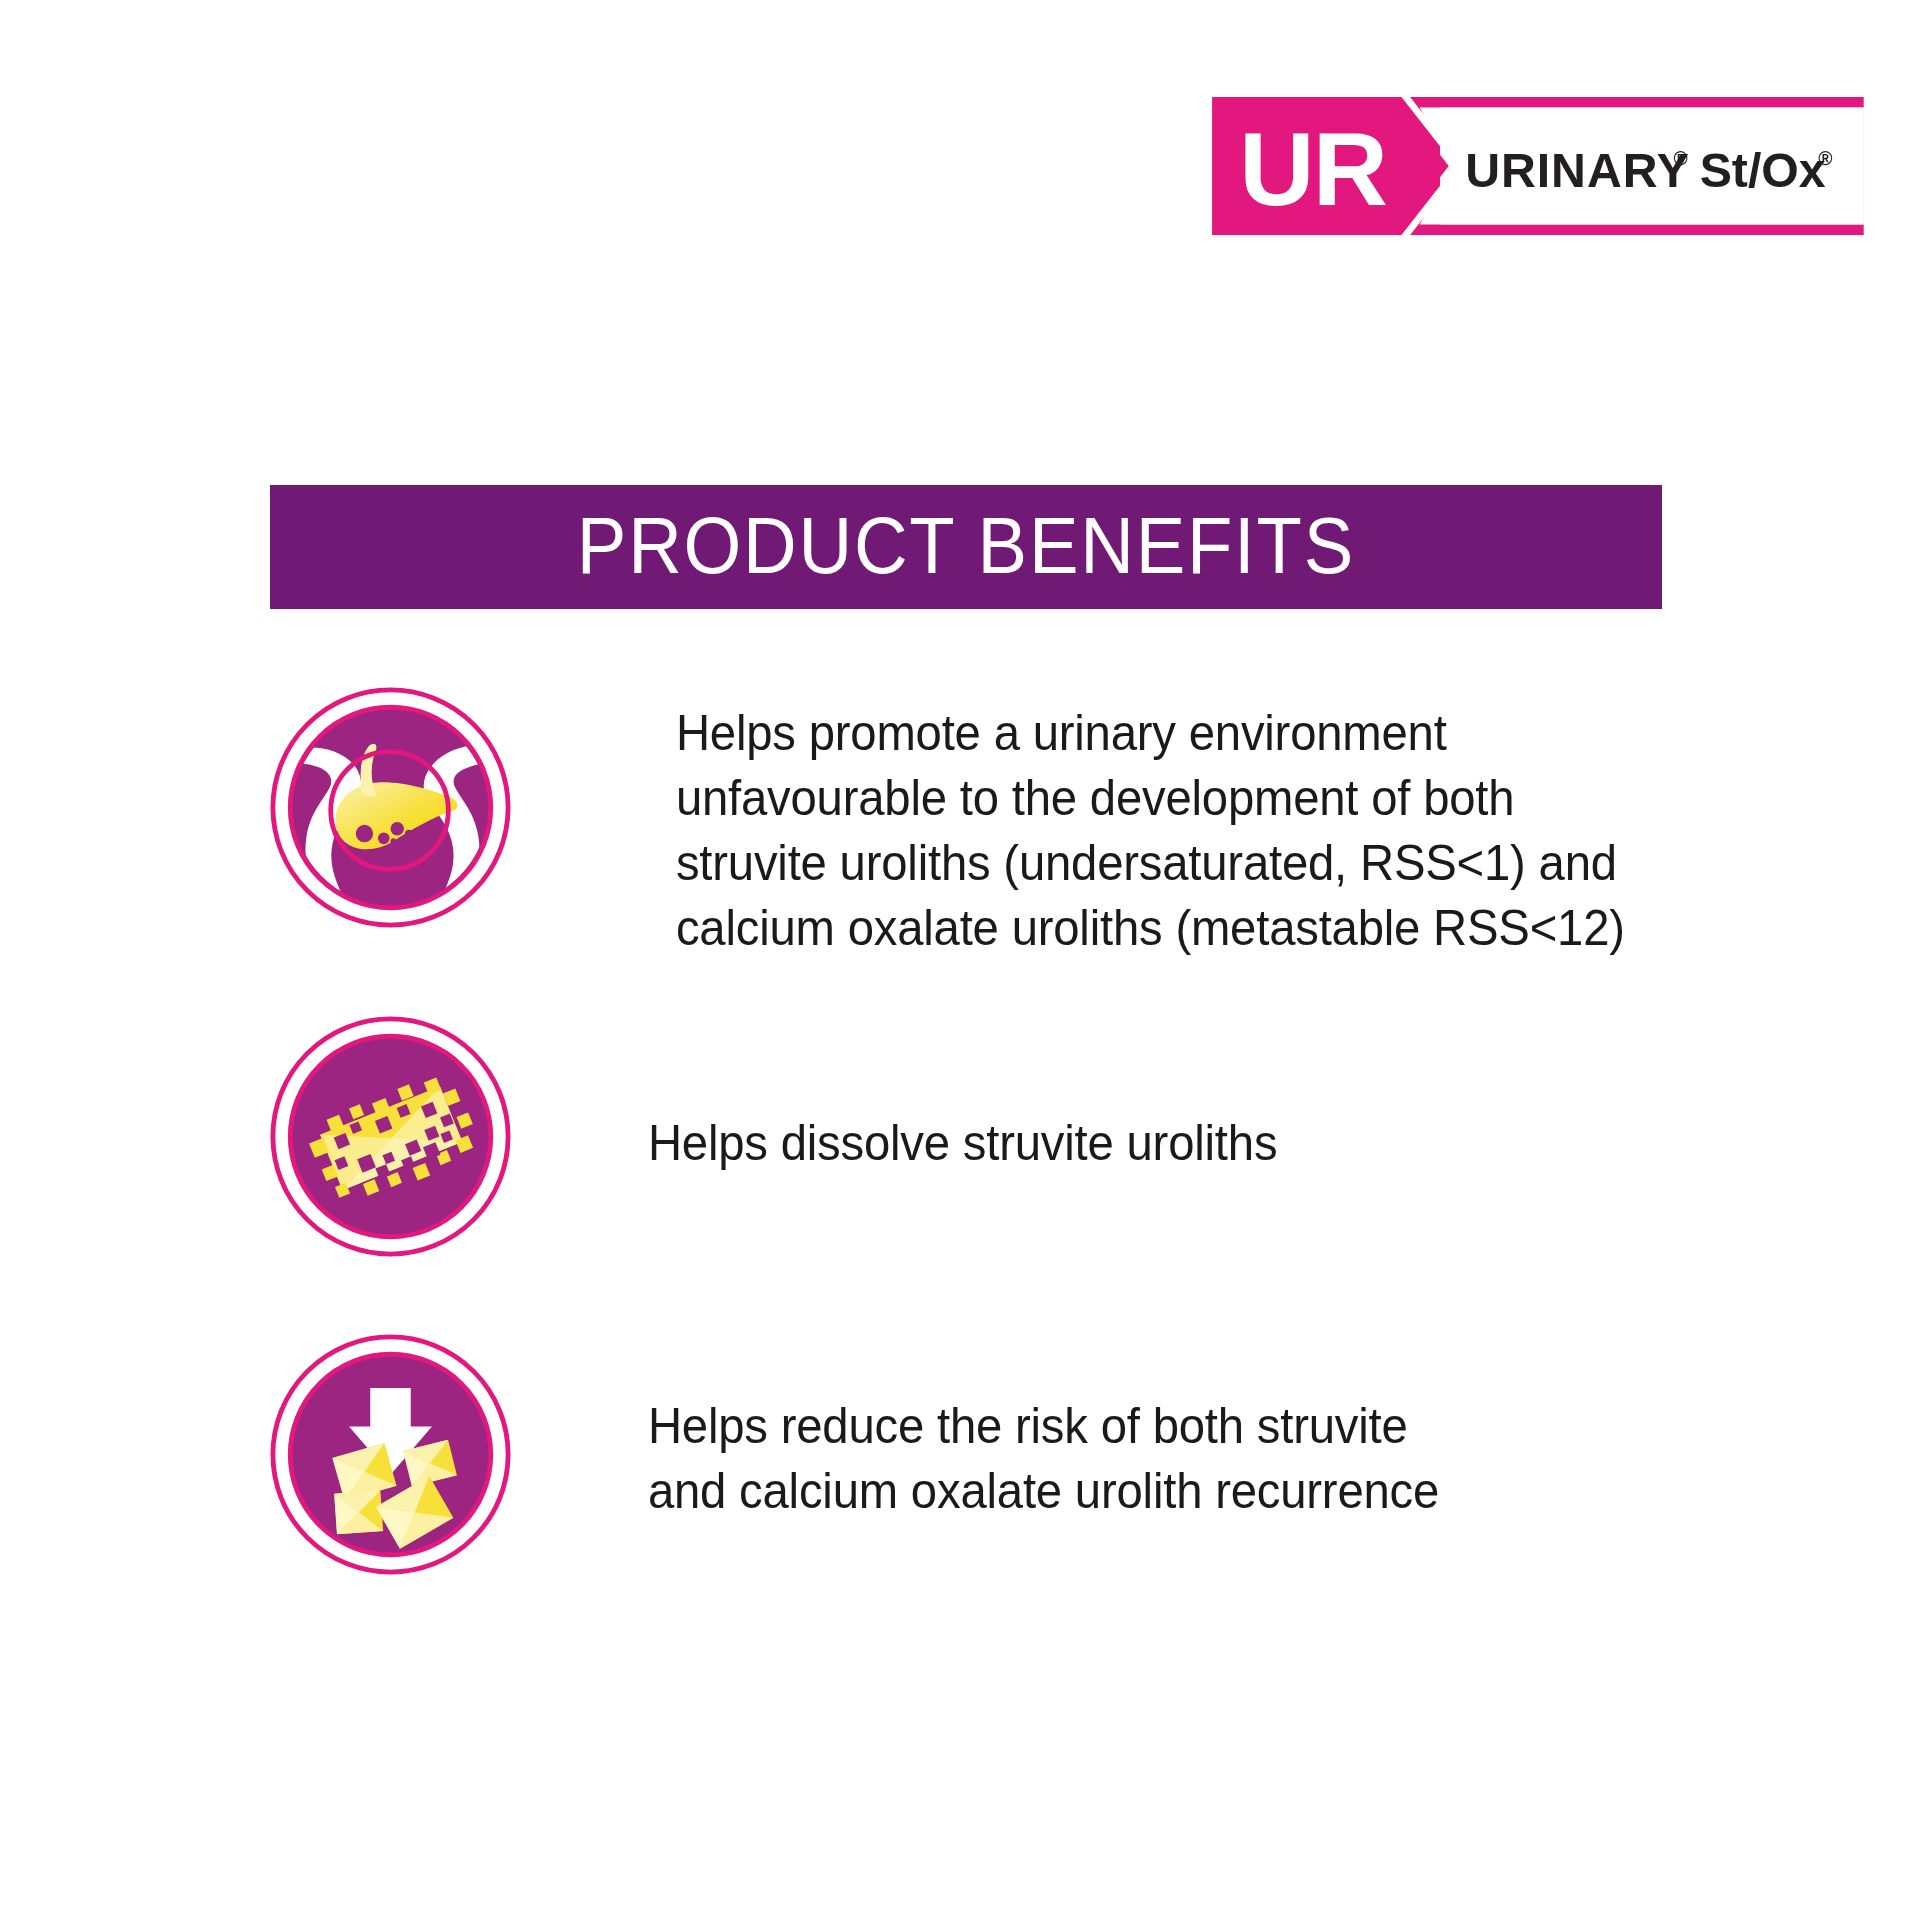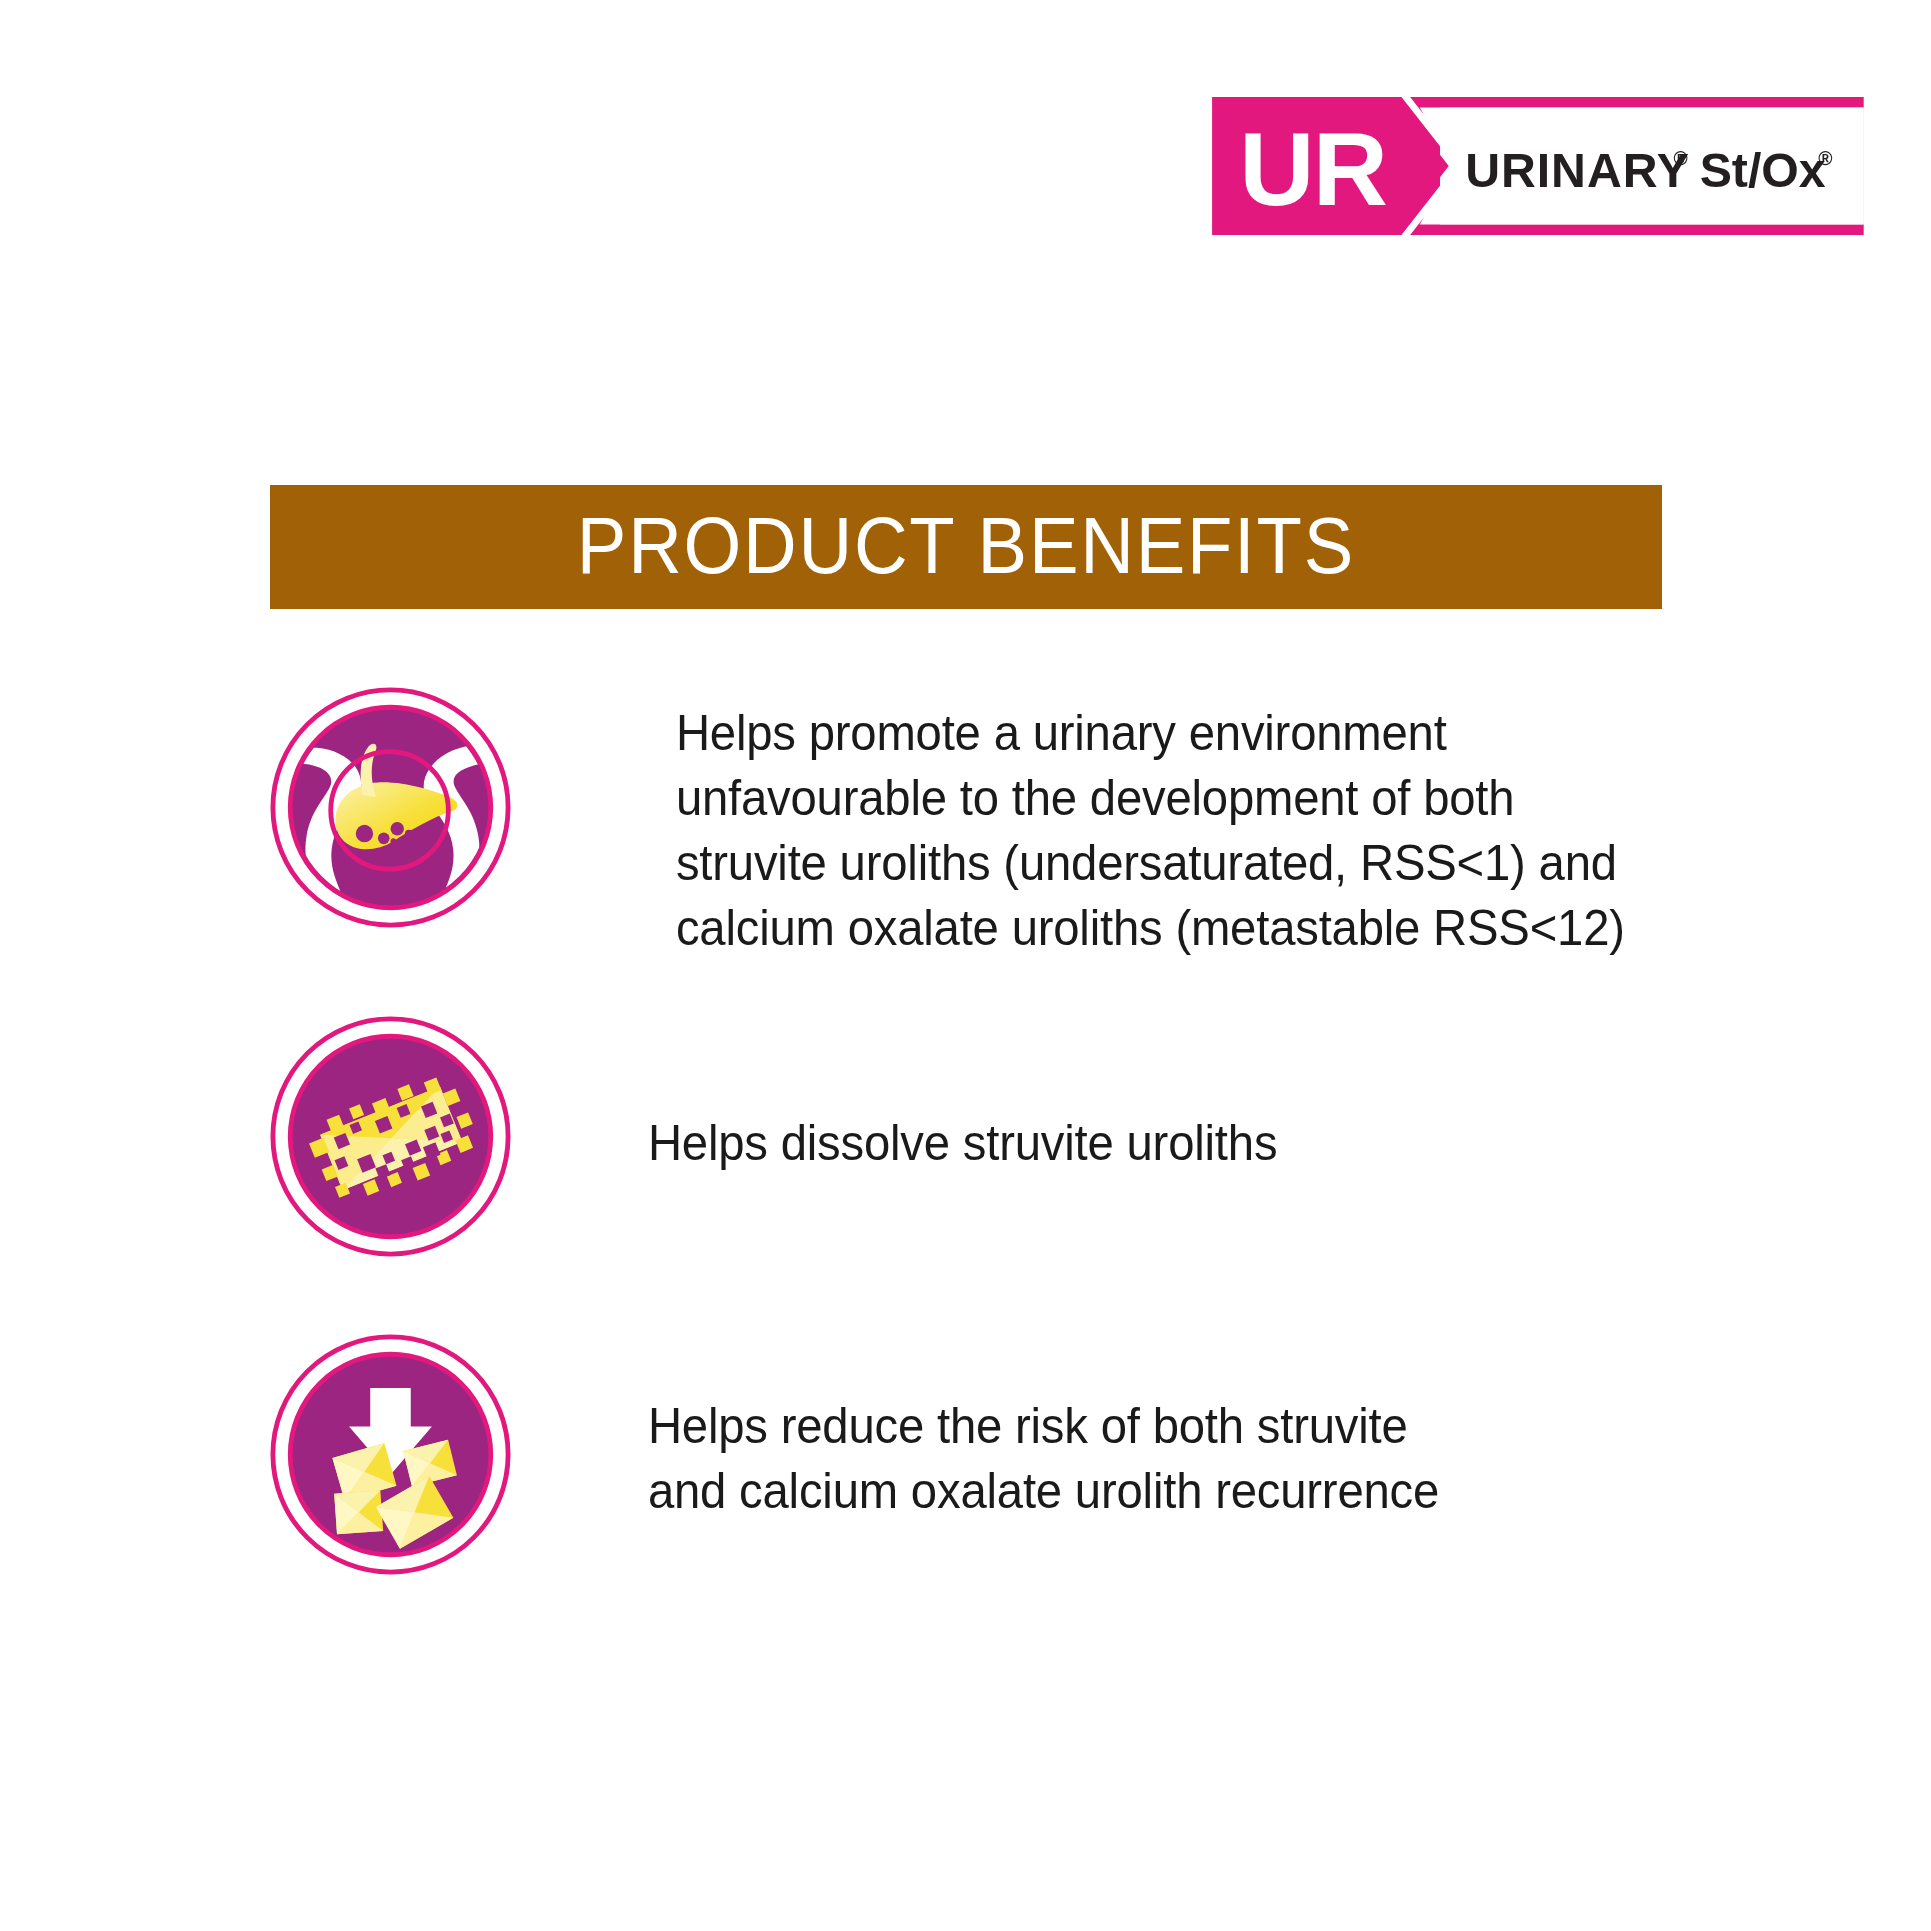--- a/index.html
+++ b/index.html
@@ -26,21 +26,21 @@
   }
   .logo-svg { display: block; width: 652px; height: 138px; }
 
   
   .banner {
     position: absolute;
     left: 270px;
     top: 485px;
     width: 1392px;
     height: 124px;
-    background: #a16207;
+    background: #701a75;
     display: flex;
     align-items: center;
     justify-content: center;
   }
   .banner-title {
     color: #ffffff;
     font-family: "Liberation Sans", sans-serif;
     font-size: 79px;
     font-weight: 400;
     letter-spacing: 1.9px;

